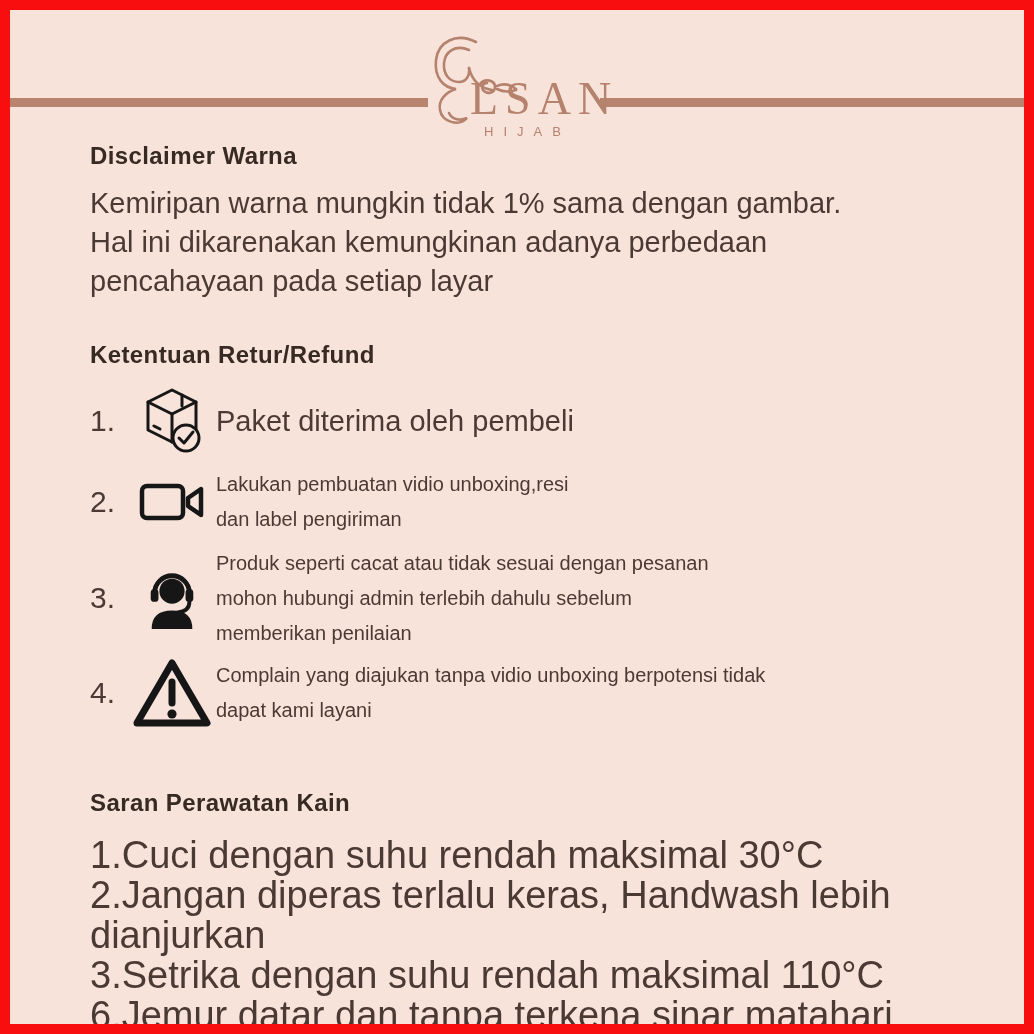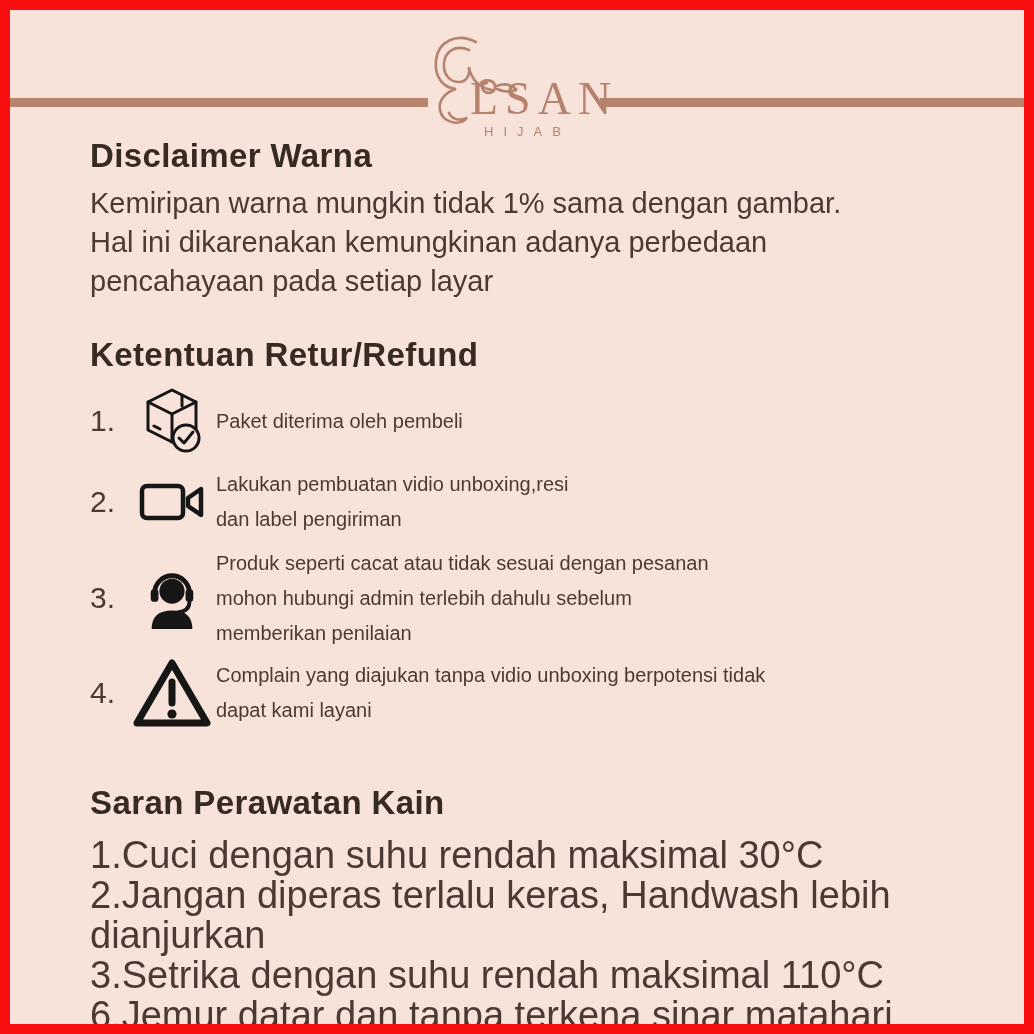--- a/index.html
+++ b/index.html
@@ -17,37 +17,37 @@
   .bar{position:absolute;top:88px;height:9px;background:#b9846e;}
   .bar-left{left:0;width:418px;}
   .bar-right{right:0;width:424px;}
   .logo{position:absolute;top:20px;left:50%;transform:translateX(-50%);}
   .logo svg{display:block;}
   .logo-art{stroke:#b5826d;stroke-width:2.6;fill:none;stroke-linecap:round;}
   .logo-word{font-family:"Liberation Serif", serif;fill:#b5826d;font-size:46px;letter-spacing:7px;}
   .logo-sub{font-family:"Liberation Sans", sans-serif;fill:#b5826d;font-size:13px;letter-spacing:10px;}
   
   .h-title{
-    font-weight:bold;font-size:33px;color:#372a22;letter-spacing:.4px;
+    font-weight:bold;font-size:24px;color:#372a22;letter-spacing:.4px;
     margin:0 0 8px 0;line-height:40px;
   }
   
   .disclaimer{position:absolute;left:80px;top:126px;width:880px;}
   .body-line{font-size:29px;line-height:39px;color:#4b3a33;}
   
   .retur-title{position:absolute;left:80px;top:325px;}
   .rrow{position:absolute;left:80px;display:flex;align-items:center;}
   .rrow1{top:370px;height:82px;}
   .rrow2{top:452px;height:80px;}
   .rrow3{top:533px;height:110px;}
   .rrow4{top:635px;height:96px;}
   .rnum{width:38px;flex:0 0 38px;font-size:30px;color:#4b3a33;}
   .ricon{width:88px;flex:0 0 88px;display:flex;justify-content:center;align-items:center;}
   .rtext{font-size:20px;line-height:35px;color:#4b3a33;}
-  .rtext-big{font-size:20px;}
+  .rtext-big{font-size:29px;}
   .icon-line{stroke:#161616;fill:none;stroke-linecap:round;stroke-linejoin:round;}
   .icon-fill{fill:#161616;stroke:none;}
   
   .care{position:absolute;left:80px;top:760px;width:890px;margin-top:13px;}
   .care-item{font-size:38px;line-height:40px;color:#4b3a33;}
   .care .h-title{margin-bottom:12px;}
 </style>
 </head>
 <body>
 

